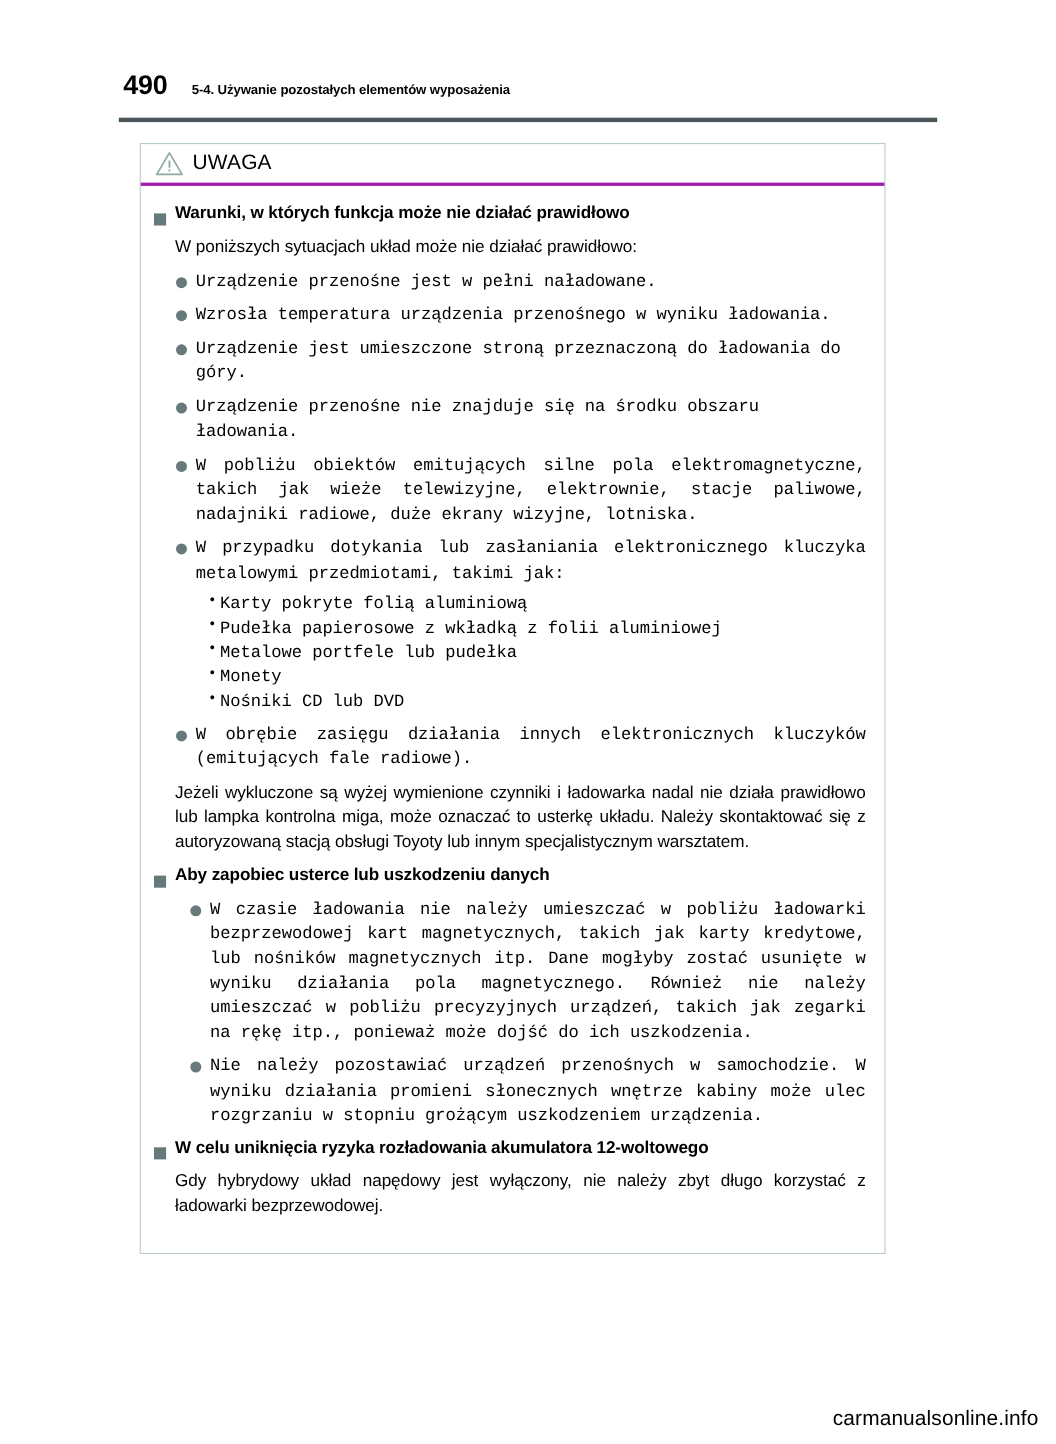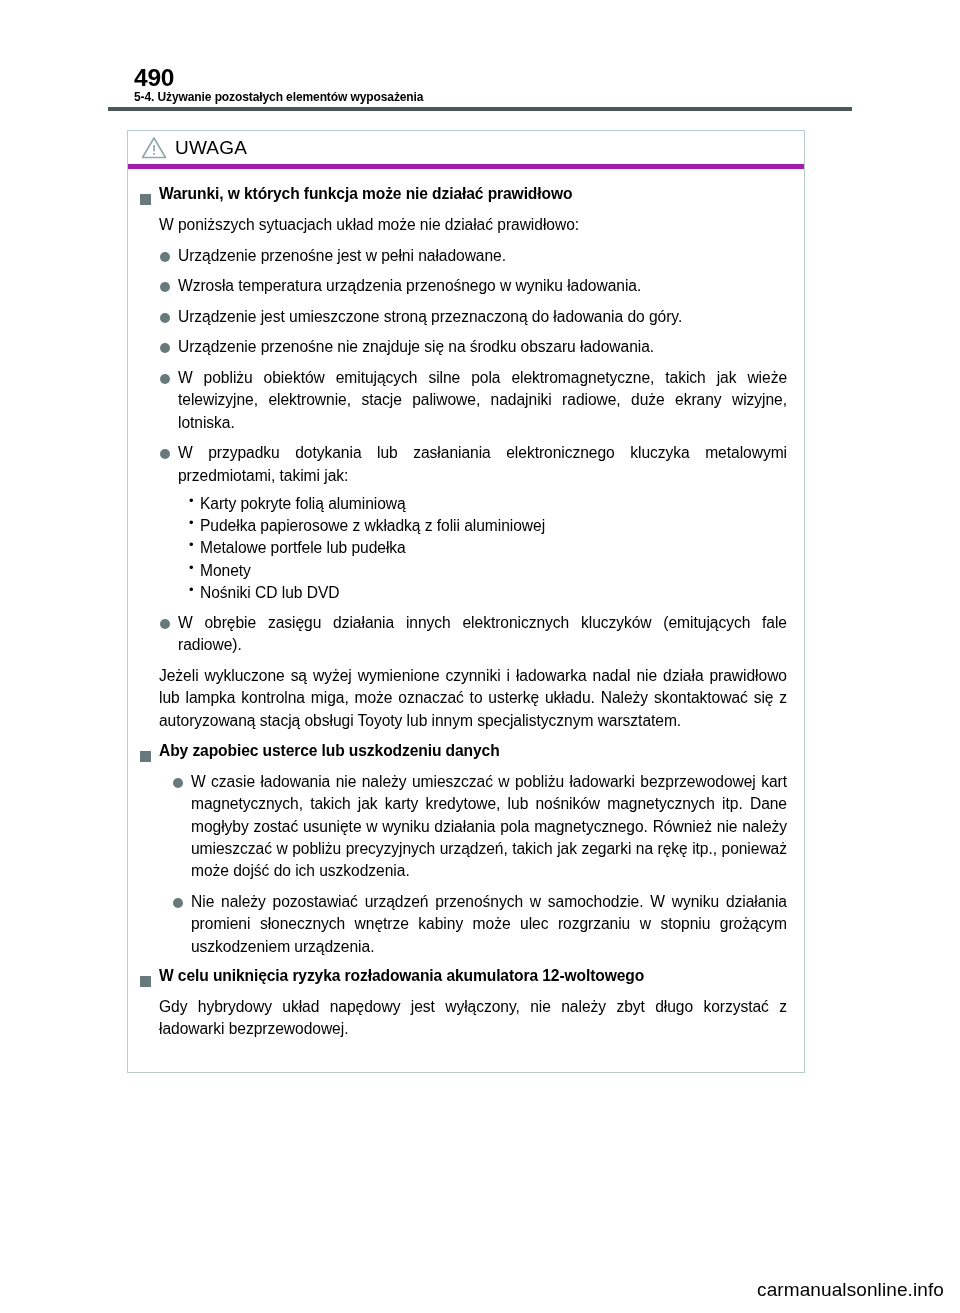--- a/index.html
+++ b/index.html
@@ -23,21 +23,20 @@
     top: 0;
     width: 960px;
     height: 110px;
   }
   .header-row {
     position: absolute;
     left: 112px;
     top: 66px;
     display: flex;
     align-items: baseline;
-    flex-direction: column;
   }
   .page-number {
     font-size: 24.5px;
     font-weight: bold;
     letter-spacing: -0.2px;
     line-height: 1;
   }
   .header-title {
     font-size: 12px;
     font-weight: bold;
@@ -59,21 +58,21 @@
     position: absolute;
     left: 127px;
     top: 130px;
     width: 678px;
     border: 1px solid #b9cccb;
     box-sizing: border-box;
     background: #ffffff;
   }
   .warn-head {
     height: 38px;
-    border-bottom: 5px solid #a21caf;
+    border-bottom: 3px solid #a21caf;
     display: flex;
     align-items: center;
     padding-left: 13px;
     box-sizing: border-box;
   }
   .warn-tri {
     width: 26px;
     height: 23px;
     display: block;
     flex: 0 0 auto;
@@ -121,20 +120,21 @@
     text-align: justify;
     letter-spacing: -0.05px;
   }
   .para.nojust { text-align: left; }
 
   
   .dot-list {
     list-style: none;
     margin: 0;
     padding: 0 0 0 19px;
+    font-family: Liberation Mono, monospace;
   }
   .dot-list > li {
     position: relative;
     font-size: 15.6px;
     line-height: 1.44;
     padding-left: 19px;
     margin-bottom: 8px;
     text-align: justify;
     letter-spacing: -0.05px;
   }

